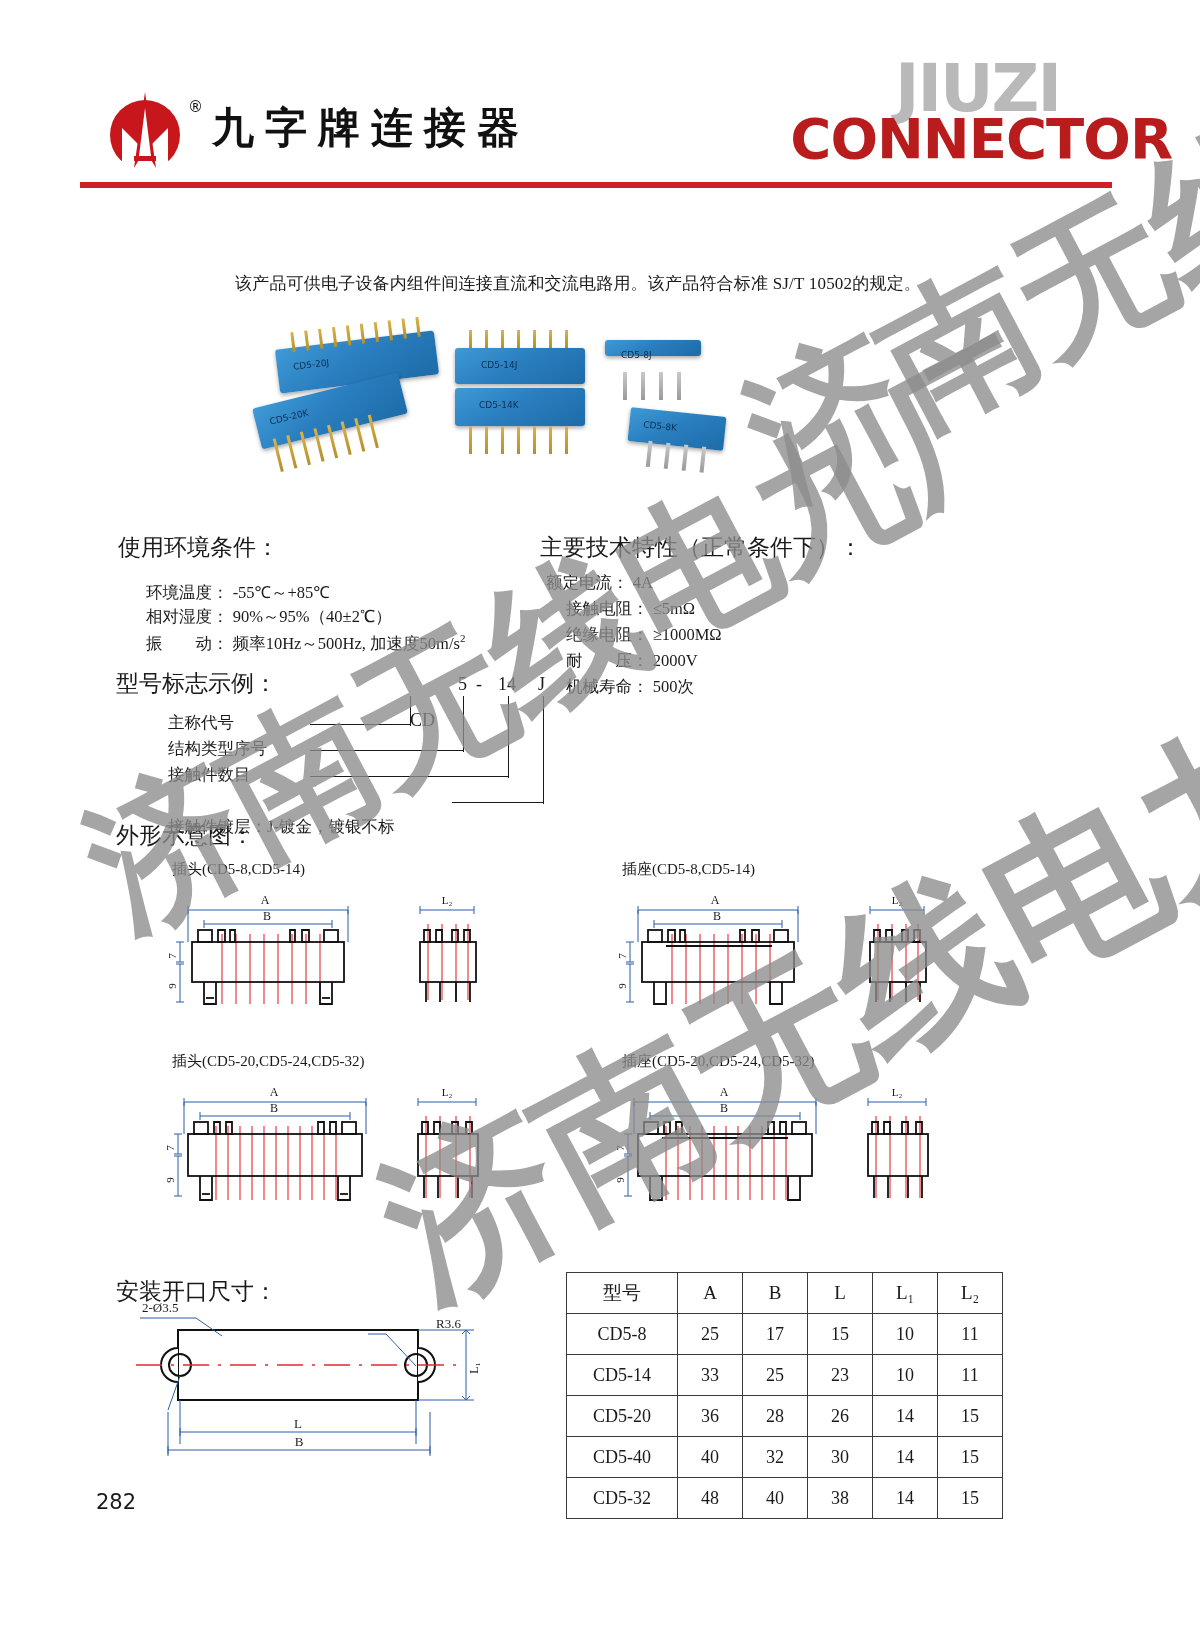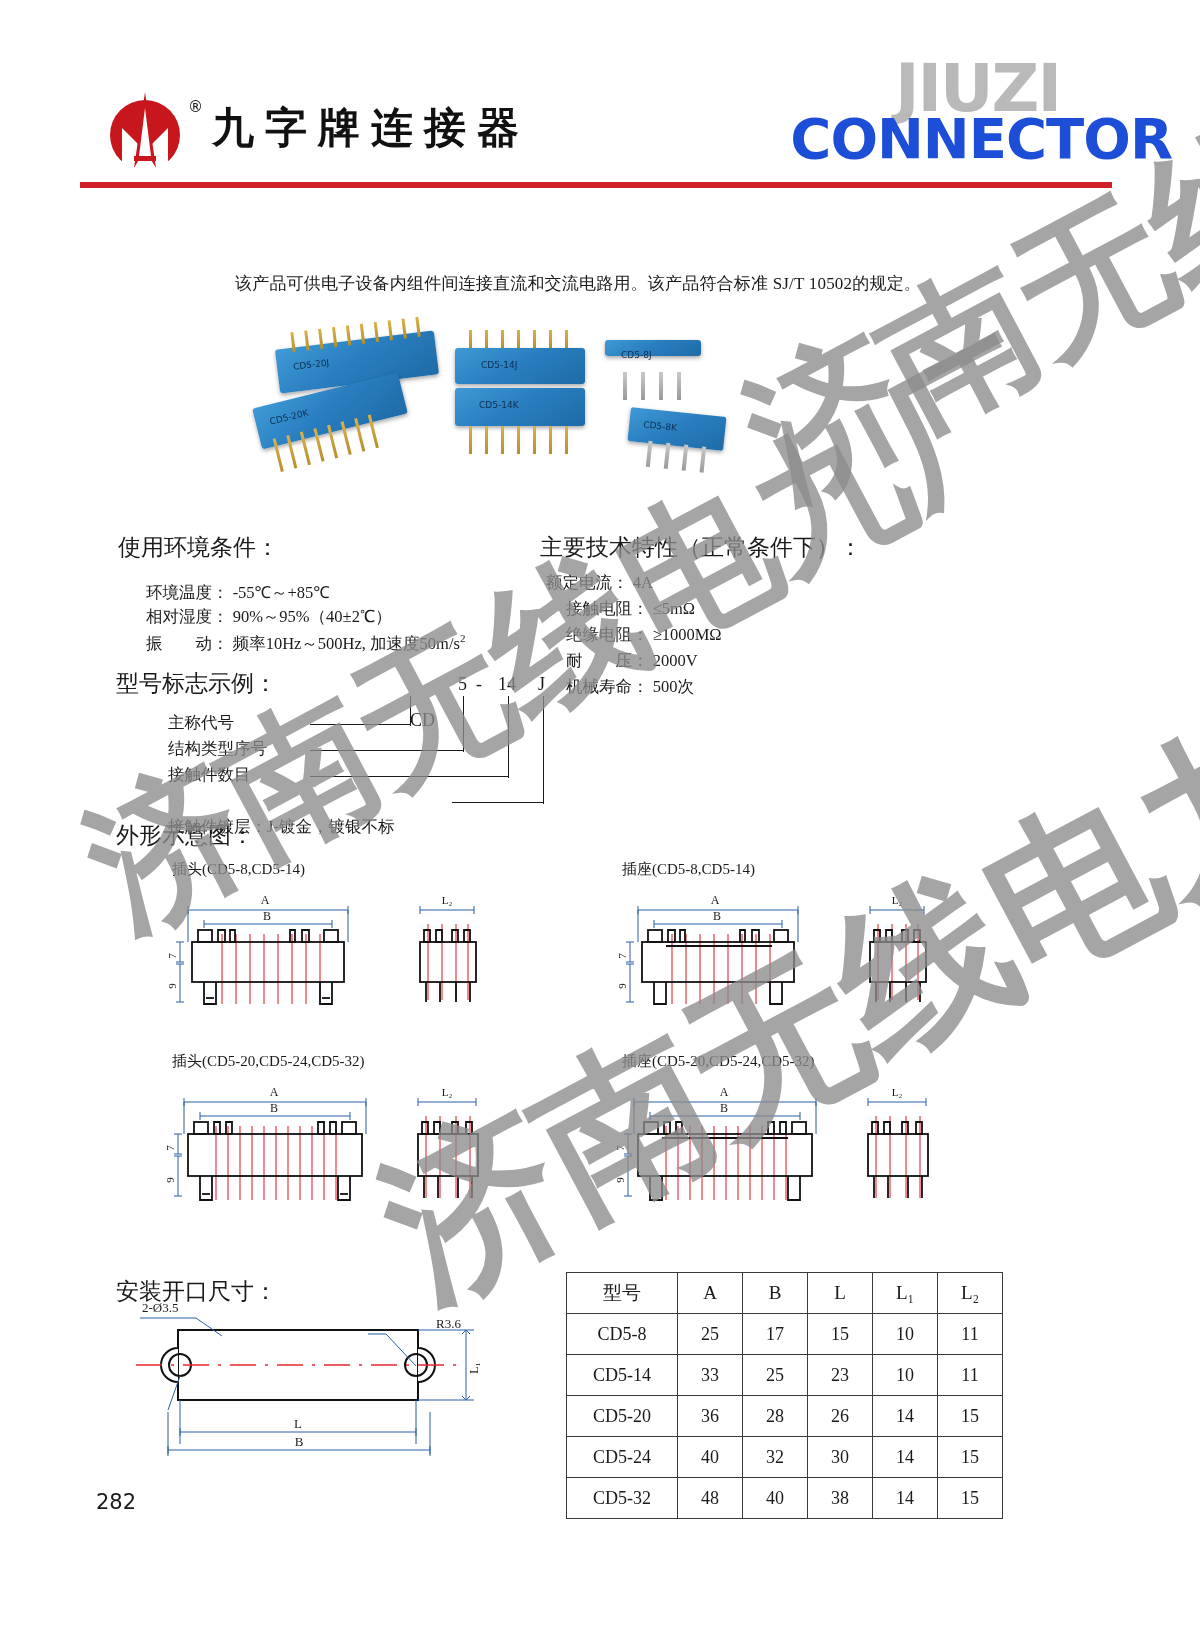--- a/index.html
+++ b/index.html
@@ -25,21 +25,21 @@
   .logo-arrow-in{position:absolute;left:29px;top:16px;width:12px;height:48px;background:#fff;
       clip-path:polygon(50% 0,100% 100%,0 100%);}
   .logo-bar{position:absolute;left:24px;top:64px;width:22px;height:5px;background:#c8161d;}
   .logo-r{position:absolute;left:78px;top:6px;font-size:15px;color:#111;
       font-family:"DejaVu Sans",sans-serif;}
   .brand-cn{position:absolute;left:212px;top:30px;font-size:42px;letter-spacing:11px;
       font-family:"DejaVu Sans",sans-serif;font-weight:700;color:#111;}
   .brand-jiuzi{position:absolute;right:140px;top:-20px;font-size:66px;font-weight:700;
       color:#b9b9b9;font-family:"DejaVu Sans",sans-serif;letter-spacing:-2px;}
   .brand-conn{position:absolute;right:28px;top:36px;font-size:56px;font-weight:700;
-      color:#1d4ed8;font-family:"DejaVu Sans",sans-serif;letter-spacing:-1px;}
+      color:#b91c1c;font-family:"DejaVu Sans",sans-serif;letter-spacing:-1px;}
   .rule{position:absolute;left:80px;top:182px;width:1032px;height:6px;background:#cf2027;}
 
   
   .h1{position:absolute;left:112px;top:222px;font-size:30px;font-weight:700;
       font-family:"DejaVu Sans",sans-serif;letter-spacing:1px;}
   .intro{position:absolute;left:205px;top:272px;font-size:17px;letter-spacing:.2px;margin-left:30px;}
 
   
   .photo{position:absolute;left:255px;top:312px;width:480px;height:190px;}
   .conn{position:absolute;background:linear-gradient(150deg,#3f9ad6 0%,#2a7fc0 45%,#1e6ba8 100%);
@@ -597,21 +597,21 @@
     </tr>
     <tr>
       <td class="m">CD5-20</td>
       <td class="v">36</td>
       <td class="v">28</td>
       <td class="v">26</td>
       <td class="v">14</td>
       <td class="v">15</td>
     </tr>
     <tr>
-      <td class="m">CD5-24</td>
+      <td class="m">CD5-40</td>
       <td class="v">40</td>
       <td class="v">32</td>
       <td class="v">30</td>
       <td class="v">14</td>
       <td class="v">15</td>
     </tr>
     <tr>
       <td class="m">CD5-32</td>
       <td class="v">48</td>
       <td class="v">40</td>

